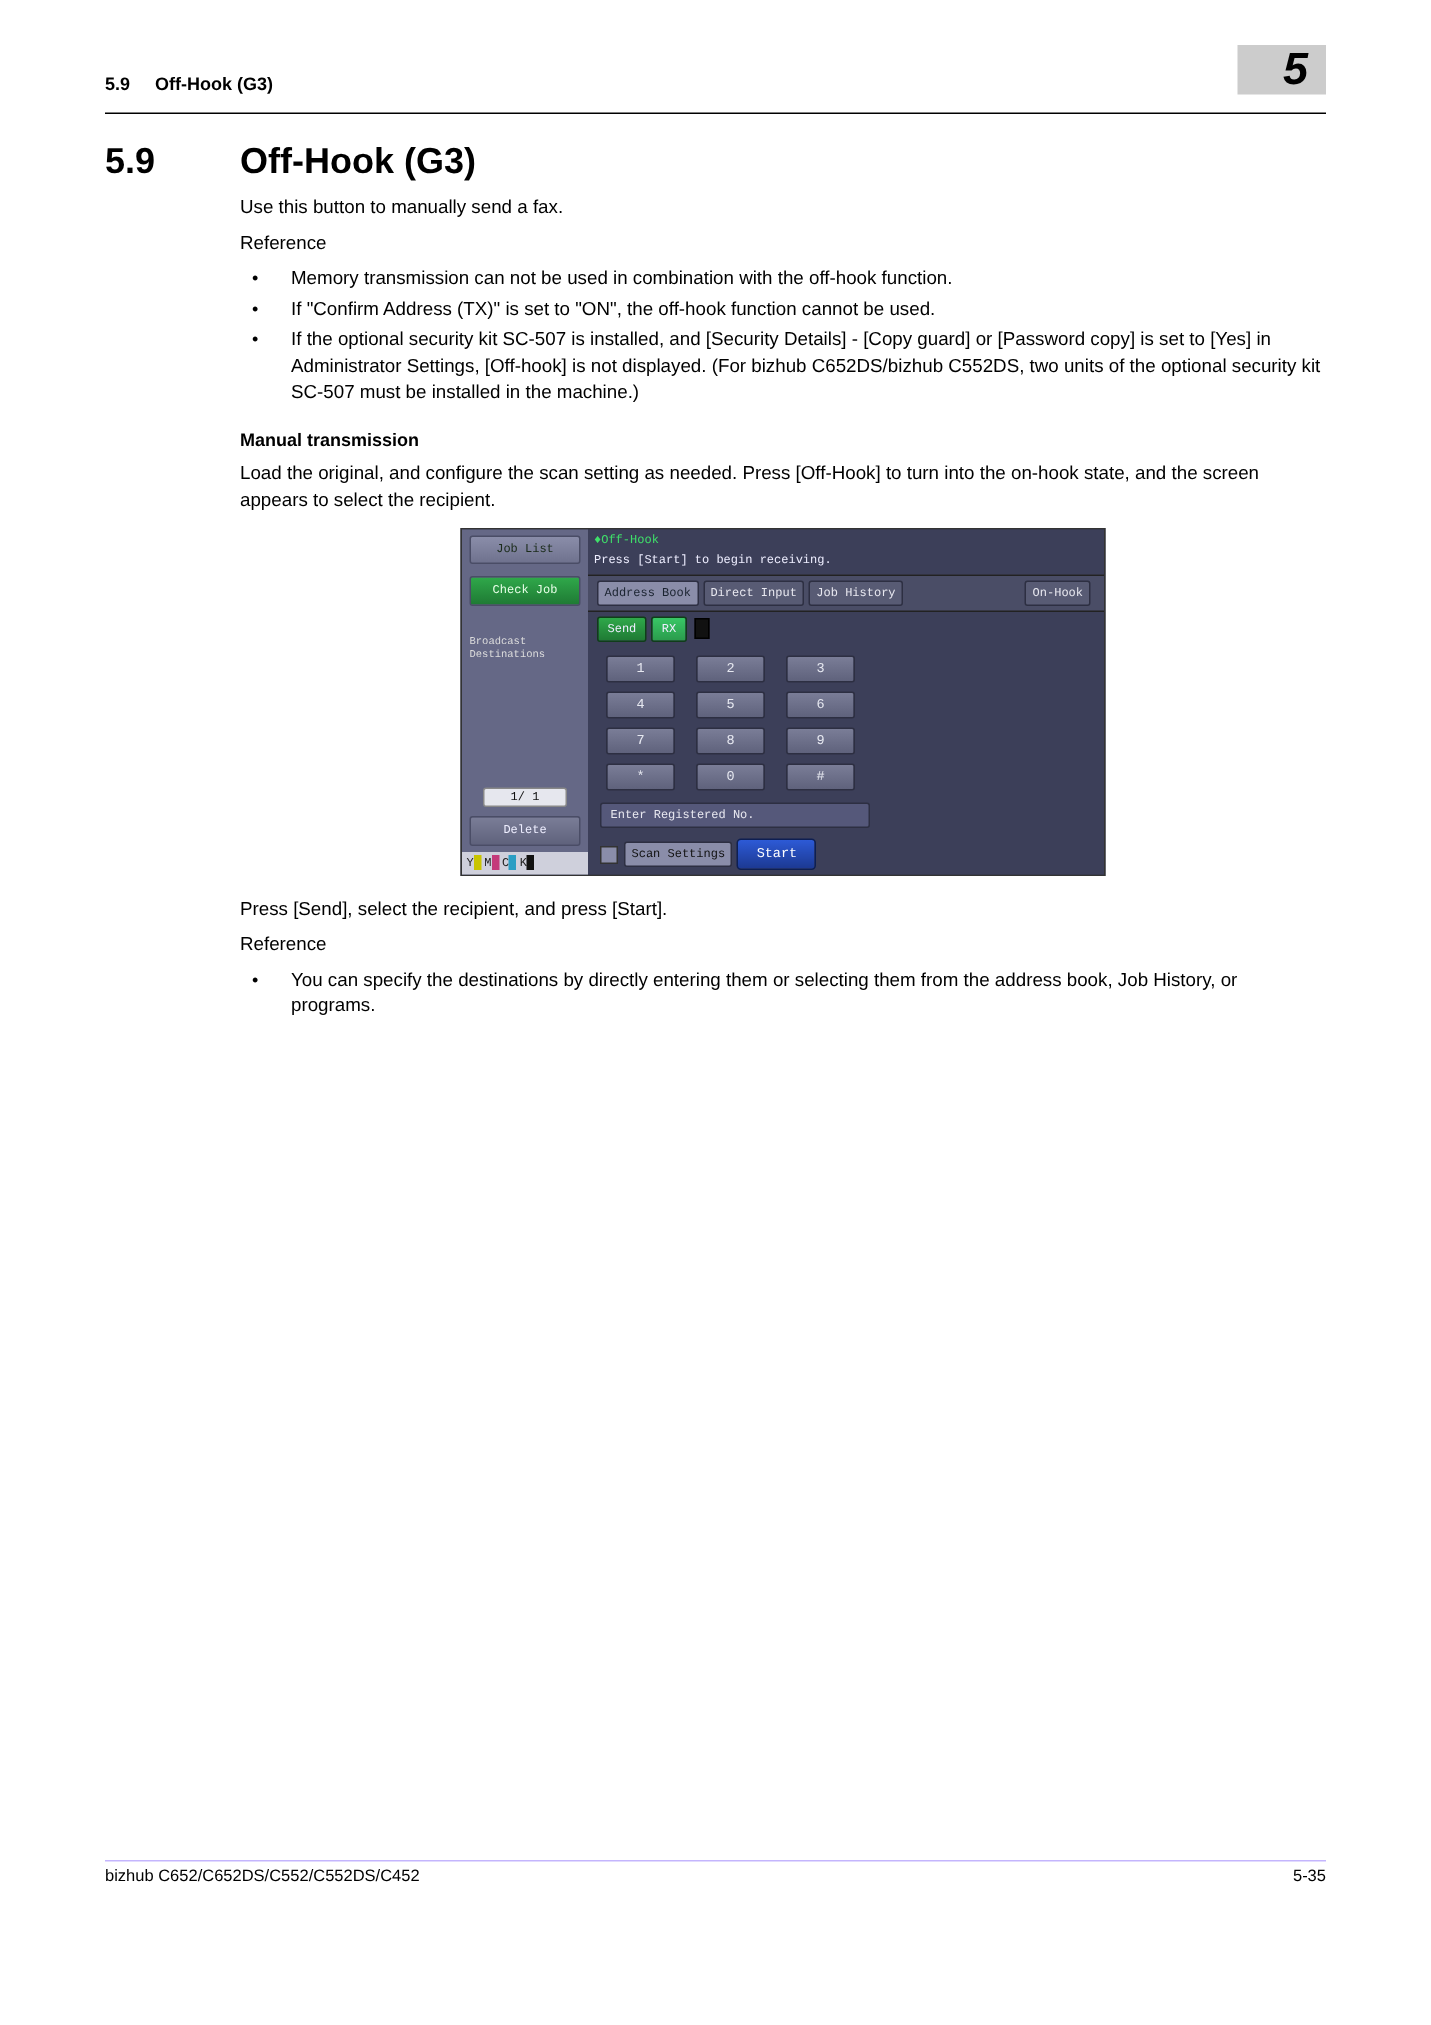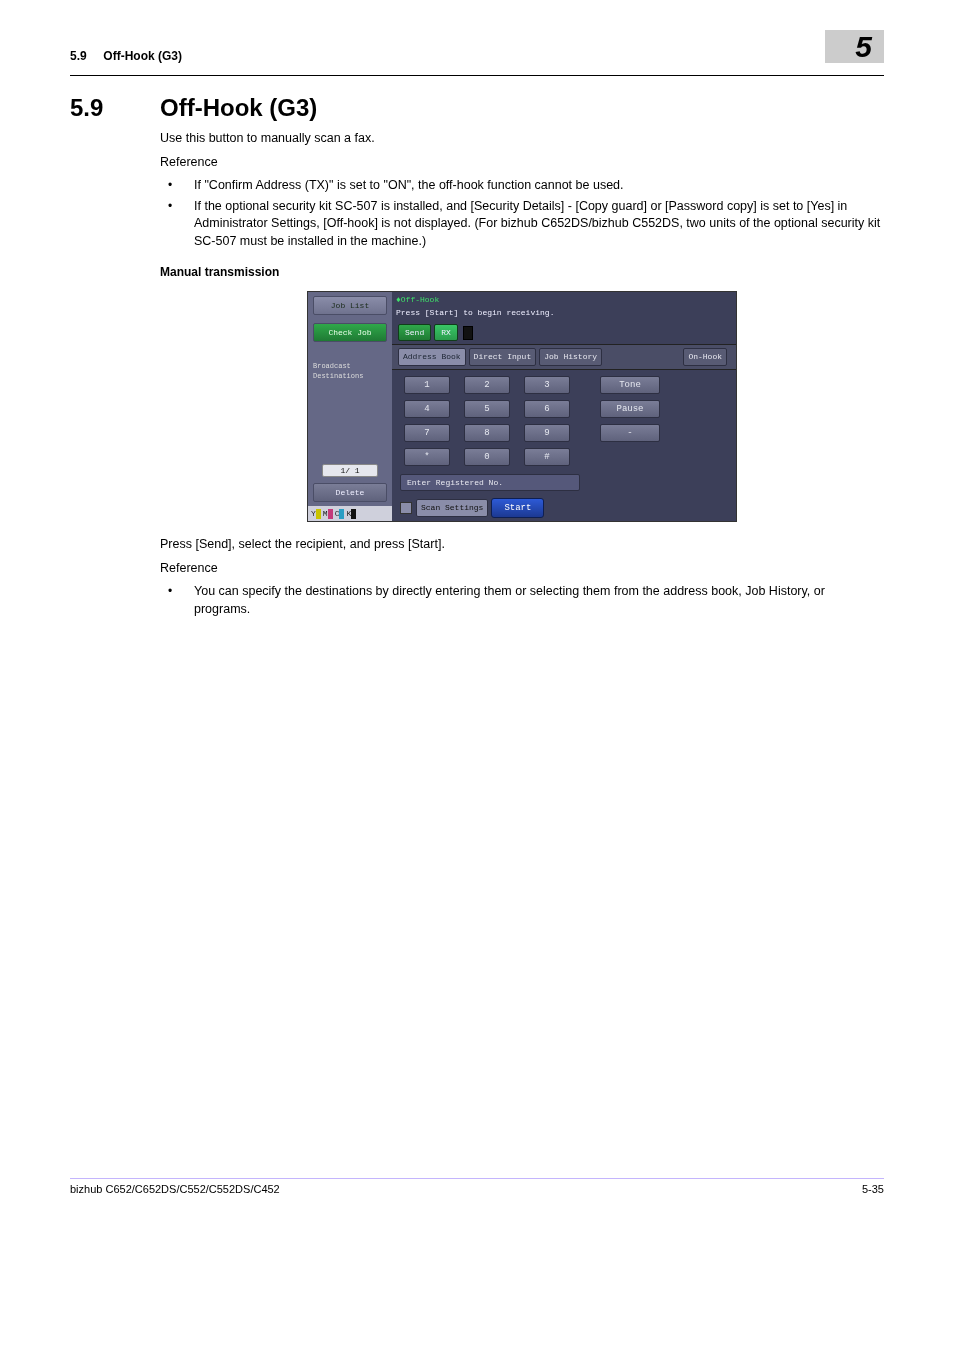--- a/index.html
+++ b/index.html
@@ -207,28 +207,30 @@
   </div>
   <div class="chapnum">5</div>
 </div>
 
 <div class="h-sec">
   <div class="num">5.9</div>
   <div class="ttl">Off-Hook (G3)</div>
 </div>
 
 <div class="content">
-  <p>Use this button to manually scan a fax.</p>
+  <p>Use this button to manually send a fax.</p>
   <p>Reference</p>
   <ul class="bullets">
+    <li>Memory transmission can not be used in combination with the off-hook function.</li>
     <li>If "Confirm Address (TX)" is set to "ON", the off-hook function cannot be used.</li>
     <li>If the optional security kit SC-507 is installed, and [Security Details] - [Copy guard] or [Password copy] is set to [Yes] in Administrator Settings, [Off-hook] is not displayed. (For bizhub C652DS/bizhub C552DS, two units of the optional security kit SC-507 must be installed in the machine.)</li>
   </ul>
 
   <div class="subhead">Manual transmission</div>
+  <p>Load the original, and configure the scan setting as needed. Press [Off-Hook] to turn into the on-hook state, and the screen appears to select the recipient.</p>
 
   <div class="shot">
     <div class="shot-row" style="height:100%;">
 
       <div class="shot-left">
         <div class="lbtn">Job List</div>
         <div class="lbtn green">Check Job</div>
         <div style="flex:0 0 14px;"></div>
         <div style="font-size:7px; color:#ddd; padding:2px 5px; white-space:pre-line;">Broadcast
 Destinations</div>
@@ -239,52 +241,47 @@
           <span>Y<span class="bar y"></span></span>
           <span>M<span class="bar m"></span></span>
           <span>C<span class="bar c"></span></span>
           <span>K<span class="bar k"></span></span>
         </div>
       </div>
 
       <div class="shot-right">
         <div class="hdrmsg"><span style="color:#3fe06a;">♦</span><span>Off-Hook</span></div>
         <div class="hdrmsg2">Press [Start] to begin receiving.</div>
-        <div style="display:flex;gap:3px;padding:3px 6px;align-items:center;">
-          <span class="greenbtn">Send</span>
-          <span class="greenbtn" style="background:linear-gradient(#39c766,#2a9b4c);">RX</span>
-          <span style="width:10px;height:14px;background:#111;border:1px solid #000;display:inline-block;margin-left:2px;"></span>
-        </div>
         <div style="display:flex;align-items:center;gap:0;padding:3px 6px;border-top:1px solid #222;border-bottom:1px solid #222;background:#4a4d66;">
           <span class="faketab sel">Address Book</span>
           <span class="faketab">Direct Input</span>
           <span class="faketab">Job History</span>
           <span style="flex:1;"></span>
           <span class="faketab">On-Hook</span>
+        </div>
+        <div style="display:flex;gap:3px;padding:3px 6px;align-items:center;">
+          <span class="greenbtn">Send</span>
+          <span class="greenbtn" style="background:linear-gradient(#39c766,#2a9b4c);">RX</span>
+          <span style="width:10px;height:14px;background:#111;border:1px solid #000;display:inline-block;margin-left:2px;"></span>
         </div>
         <div class="keypad">
           <div class="kp-grid">
             <div class="k">1</div>
             <div class="k">2</div>
             <div class="k">3</div>
             <div class="k">4</div>
             <div class="k">5</div>
             <div class="k">6</div>
             <div class="k">7</div>
             <div class="k">8</div>
             <div class="k">9</div>
             <div class="k">*</div>
             <div class="k">0</div>
             <div class="k">#</div>
           </div>
-          <div class="sidekeys">
-            <div class="k">Tone</div>
-            <div class="k">Pause</div>
-            <div class="k">-</div>
-          </div>
         </div>
         <div class="regbar">Enter Registered No.</div>
         <div class="scanrow">
           <span style="display:flex;align-items:center;gap:4px;">
             <span style="width:12px;height:12px;background:#8a8da9;border:1px solid #333;display:inline-block;"></span>
             <span class="faketab" style="background:#8a8da9;color:#111;">Scan Settings</span>
           </span>
           <span class="bigstart">Start</span>
         </div>
       </div>

